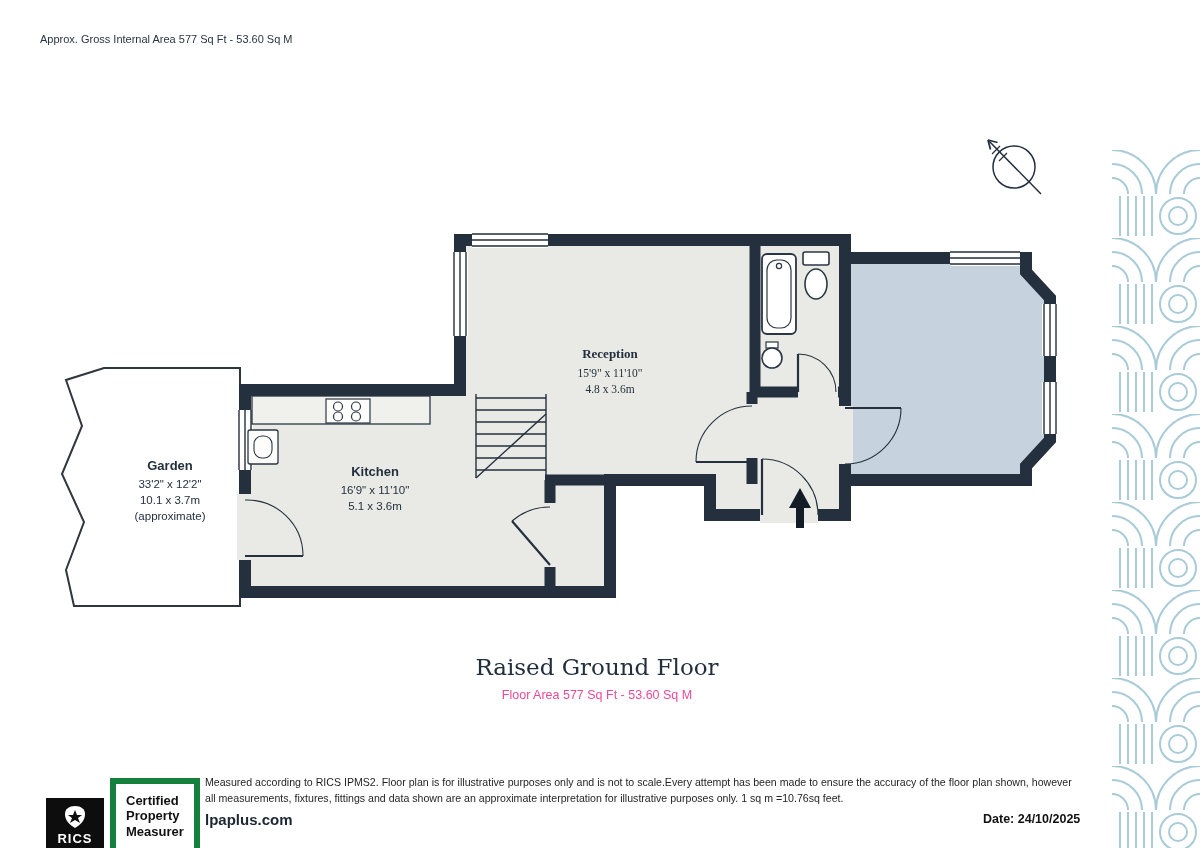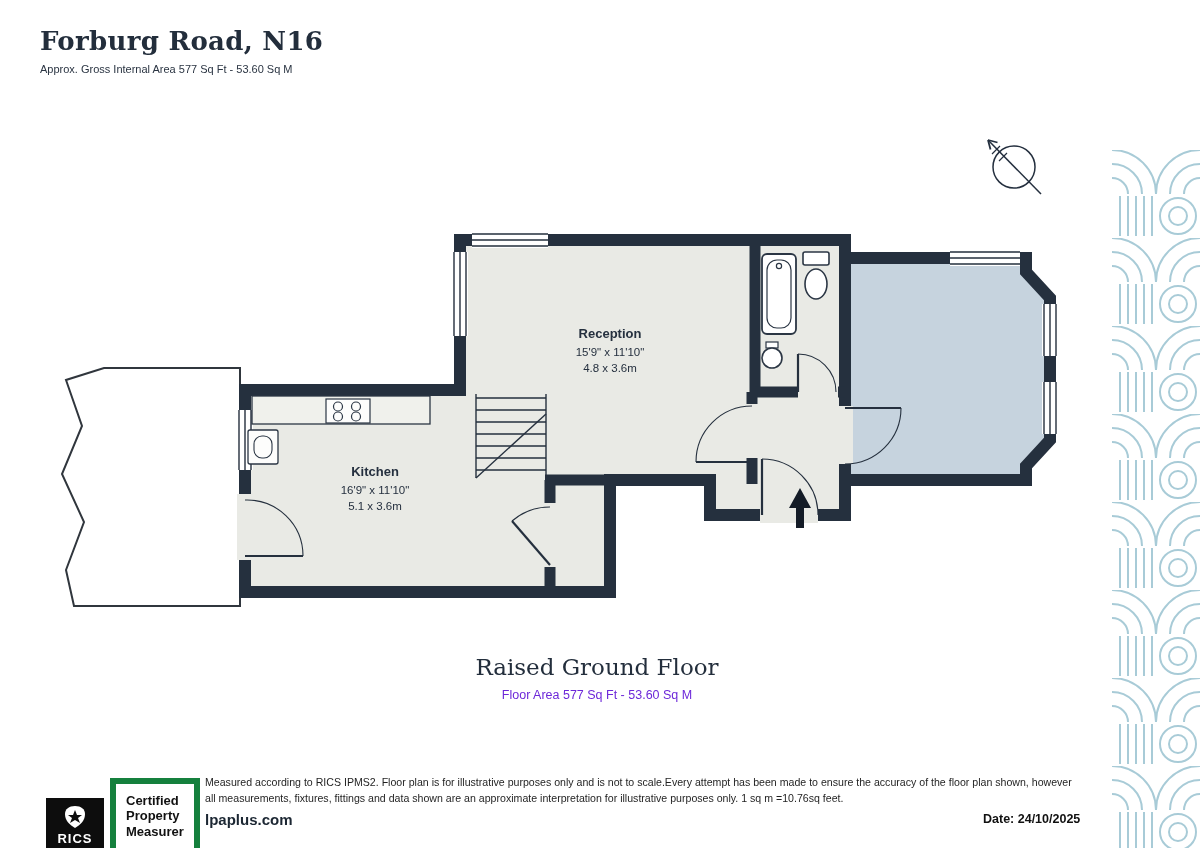--- a/index.html
+++ b/index.html
@@ -19,21 +19,21 @@
   .plan-svg { position:absolute; left:0; top:0; width:1200px; height:848px; }
 
   
   .room-label { position:absolute; text-align:center; color:#25303f; width:150px; }
   .room-label .nm { font-size:13px; font-weight:700; margin-bottom:3px; }
   .room-label .dm { font-size:11.5px; line-height:1.4; }
 
   
   .floor-title { position:absolute; left:297px; top:654px; width:600px; text-align:center; }
   .floor-title .t { font-family:"DejaVu Serif", serif; font-weight:400; font-size:23px; color:#232e3c; }
-  .floor-title .s { margin-top:8px; font-size:12.5px; color:#6d28d9; }
+  .floor-title .s { margin-top:8px; font-size:12.5px; color:#ec4899; }
 
   
   .badge { position:absolute; left:46px; top:778px; display:flex; align-items:stretch; }
   .badge .black { width:58px; height:56px; background:#0d0d0d; display:flex; flex-direction:column;
                   align-items:center; justify-content:center; gap:3px;margin-top:20px; }
   .badge .black .org { color:#fff; font-weight:700; font-size:13px; letter-spacing:1px; }
   .badge .box { margin-left:6px; border:6px solid #15803d; background:#fff; padding:5px 10px;
                 display:flex; flex-direction:column; justify-content:center; }
   .badge .box span { font-size:13px; font-weight:700; color:#111; line-height:1.18; }
 
@@ -41,21 +41,20 @@
                 line-height:1.5; color:#1f1f1f; }
   .website { position:absolute; left:205px; top:811px; font-size:15px; font-weight:700; color:#1c2733; }
   .date { position:absolute; left:983px; top:812px; font-size:12.5px; font-weight:700; color:#111; }
 </style>
 </head>
 <body>
 
 <div class="page">
 
   <div class="hdr">
-    <div class="title">Forburg Road, N16</div>
     <div class="sub">Approx. Gross Internal Area 577 Sq Ft - 53.60 Sq M</div>
   </div>
 
   <svg class="plan-svg" viewBox="0 0 1200 848">
     <defs>
       <pattern id="deco" x="1112" y="150" width="88" height="88" patternUnits="userSpaceOnUse">
         <g stroke="#a8cbd7" stroke-width="2" fill="none">
           <path d="M0,0 A44,44 0 0 1 44,44"></path>
           <path d="M0,14 A30,30 0 0 1 30,44"></path>
           <path d="M0,28 A16,16 0 0 1 16,44"></path>
@@ -177,28 +176,34 @@
         <path d="M696,462 A56,56 0 0 1 752,406"></path>
         <path d="M798,354 A38,38 0 0 1 836,392"></path>
         <path d="M901,408 A56,56 0 0 1 845,464"></path>
         <path d="M762,459 A56,56 0 0 1 818,515"></path>
       </g>
     </g>
 
     <polygon points="800,488 789,508 796,508 796,528 804,528 804,508 811,508" fill="#141c27"></polygon>
   </svg>
 
+  <div class="room-label" style="left:95px; top:458px;">
+    <div class="nm">Garden</div>
+    <div class="dm">33'2" x 12'2"</div>
+    <div class="dm">10.1 x 3.7m</div>
+    <div class="dm">(approximate)</div>
+  </div>
 
   <div class="room-label" style="left:300px; top:464px;">
     <div class="nm">Kitchen</div>
     <div class="dm">16'9" x 11'10"</div>
     <div class="dm">5.1 x 3.6m</div>
   </div>
 
-  <div class="room-label" style="left:535px; top:326px;">
+  <div class="room-label" style="left:535px; top:346px;font-family:Liberation Serif, serif;">
     <div class="nm">Reception</div>
     <div class="dm">15'9" x 11'10"</div>
     <div class="dm">4.8 x 3.6m</div>
   </div>
 
 
   <div class="floor-title">
     <div class="t">Raised Ground Floor</div>
     <div class="s">Floor Area 577 Sq Ft - 53.60 Sq M</div>
   </div>

